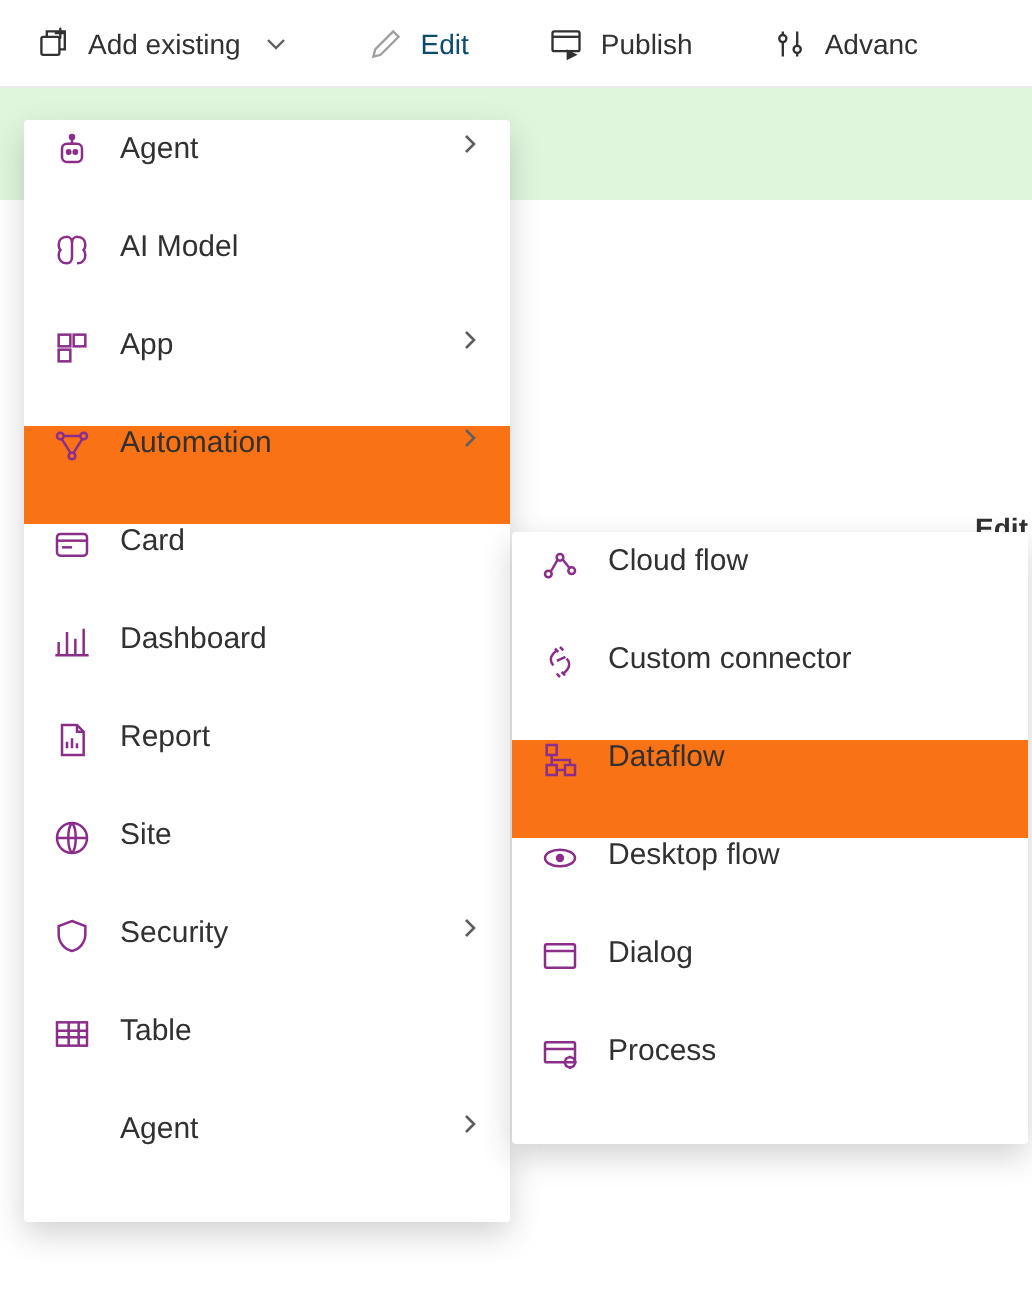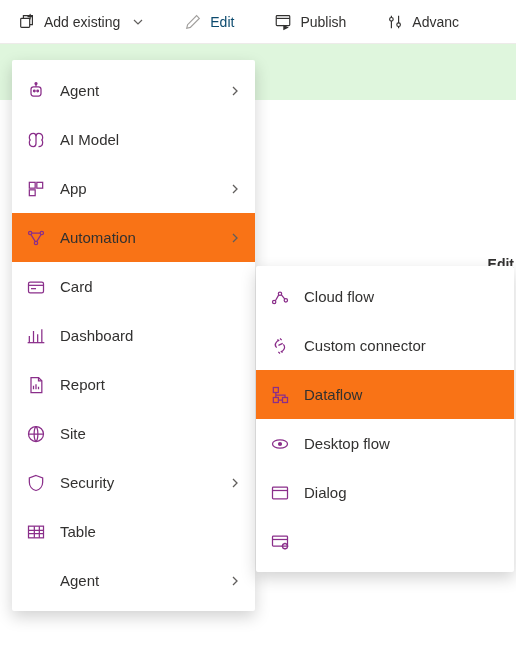--- a/index.html
+++ b/index.html
@@ -72,21 +72,21 @@
       left: 12px;
       width: 243px;
       background: #fff;
       box-shadow: 0 6px 16px rgba(0,0,0,0.18);
       border-radius: 2px;
       padding: 6px 0;
       z-index: 10;
     }
     .dropdown-item {
       display: flex;
-      align-items: center;
+      align-items: flex-start;
       height: 49px;
       padding: 0 14px;
       cursor: pointer;
       background: #fff;
       position: relative;
     }
     .dropdown-item.hovered {
       background: #f97316;
     }
     .dropdown-item .icon {
@@ -362,14 +362,15 @@
     </div>
     <div class="dropdown-item">
       <span class="icon">
         <svg width="20" height="20" viewBox="0 0 24 24" fill="none" stroke="#8a2e8a" stroke-width="1.5">
           <rect x="3" y="5" width="18" height="12" rx="1"></rect>
           <path d="M3 9 H21"></path>
           <circle cx="18" cy="17" r="3"></circle>
           <path d="M18 14 V13 M18 20 V21 M15 17 H14 M21 17 H22 M16 15 L15.3 14.3 M20 19 L20.7 19.7 M20 15 L20.7 14.3 M16 19 L15.3 19.7"></path>
         </svg>
       </span>
+      <span class="label">Process</span>
     </div>
   </div>
 
 </body></html>

